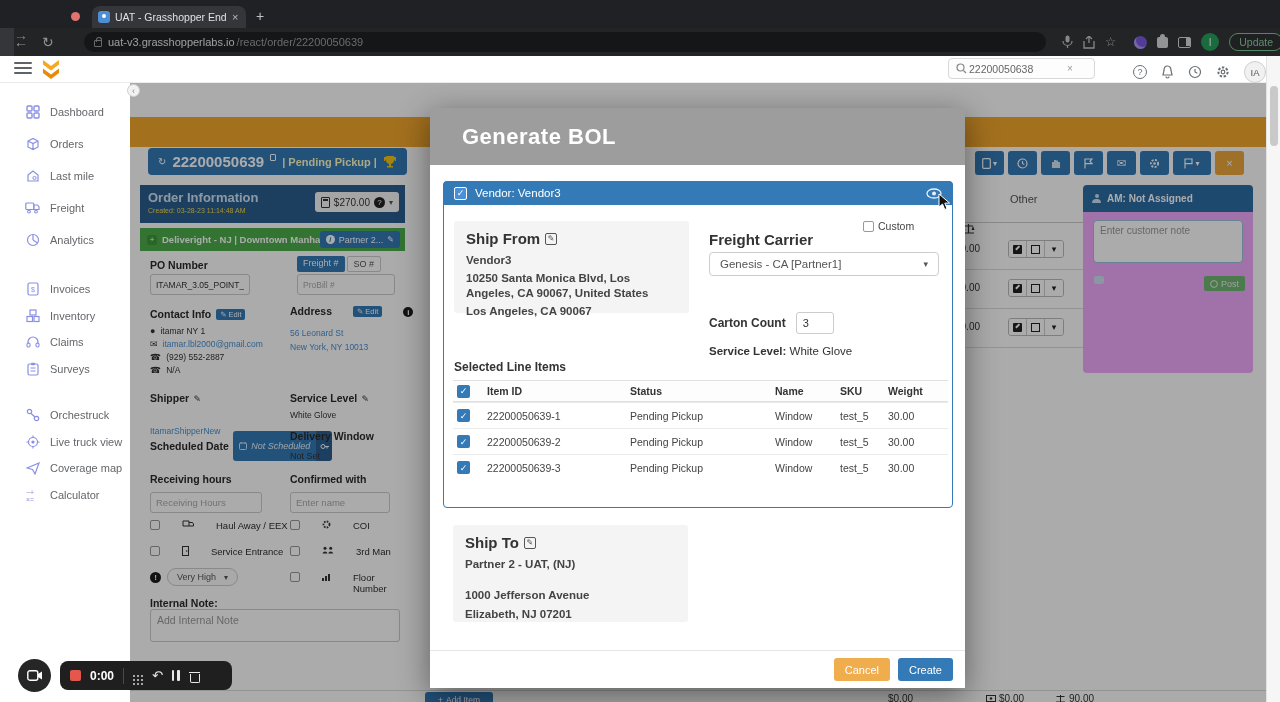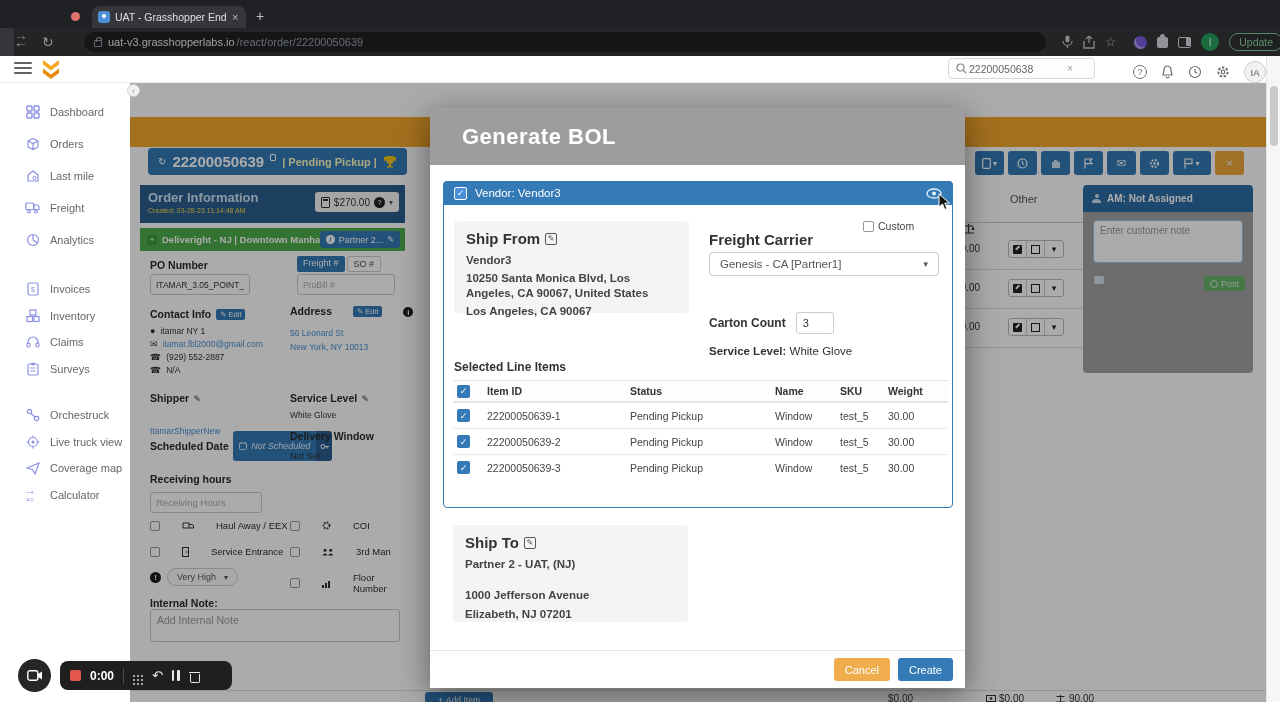--- a/index.html
+++ b/index.html
@@ -80,40 +80,40 @@
   .edit-chip{background:#337ab7;color:#fff;border-radius:2px;font-size:7.5px;padding:1px 4px;display:inline-flex;gap:2px;align-items:center;}
   .inp{border:1px solid #ccc;border-radius:3px;background:#fff;font-size:8.5px;color:#333;padding:0 5px;height:21px;}
   .inp::placeholder{color:#aaa;}
   .ci-row{display:flex;align-items:center;gap:5px;font-size:8.5px;color:#333;margin-top:3px;}
   .blue-txt{color:#4a90d2;}
   .link{color:#4a90d2;font-size:8.5px;}
   .sched-btn{display:inline-flex;height:30px;border-radius:3px;overflow:hidden;font-style:italic;}
   .sched-main{background:#337ab7;color:#e8f1fa;font-size:9px;display:flex;align-items:center;gap:4px;padding:0 6px;}
   .sched-key{background:#2a5f91;color:#fff;width:16px;display:flex;align-items:center;justify-content:center;}
   .cb{width:10px;height:10px;border:1px solid #999;background:#fff;border-radius:2px;flex:none;}
-  .cbrow{display:flex;align-items:center;gap:22px;font-size:9.5px;color:#2e2e2e;}
+  .cbrow{display:flex;gap:22px;font-size:9.5px;color:#2e2e2e;}
   .mini-ic{font-size:9px;color:#333;}
   .sel{border:1px solid #ccc;border-radius:10px;background:#fdfdfd;height:18px;display:inline-flex;align-items:center;gap:8px;padding:0 9px;font-size:9px;color:#555;}
   .ex-dot{width:11px;height:11px;border-radius:50%;background:#1c1c1c;color:#fff;font-size:8px;font-weight:bold;display:flex;align-items:center;justify-content:center;}
   .ta{border:1px solid #ccc;border-radius:3px;background:#fff;width:250px;height:33px;font-size:10.5px;color:#333;padding:4px 6px;resize:none;}
   .ta::placeholder{color:#9a9a9a;}
   .other-hd{font-size:11px;color:#555;}
   .wrow{font-size:10px;color:#333;}
   .btn-grp{display:inline-flex;border:1px solid #bbb;border-radius:3px;overflow:hidden;height:18px;}
   .bg-b{width:18px;display:flex;align-items:center;justify-content:center;background:#fff;border-right:1px solid #ccc;font-size:9px;color:#222;}
   .bg-b:last-child{border-right:none;}
   .pencil-sq{width:9px;height:9px;background:#222;border-radius:1px;position:relative;}
   .pencil-sq:after{content:"";position:absolute;left:2px;top:2px;width:5px;height:1.5px;background:#fff;transform:rotate(-45deg);}
   .box-ic{width:9px;height:9px;border:1.5px solid #222;}
   .am-panel{position:absolute;left:953px;top:102px;width:170px;height:188px;border-radius:4px;overflow:hidden;}
   .am-hd{height:27px;background:#2d6da6;display:flex;align-items:center;gap:6px;padding:0 9px;color:#fff;font-size:10px;font-weight:bold;}
   .person-ic{width:9px;height:9px;position:relative;}
   .person-ic:before{content:"";position:absolute;left:2.5px;top:0;width:4px;height:4px;border-radius:50%;background:#cfe2f2;}
   .person-ic:after{content:"";position:absolute;left:0;top:4.5px;width:9px;height:4.5px;border-radius:4px 4px 0 0;background:#cfe2f2;}
-  .am-body{height:161px;background:#a3a3a3;padding:8px 10px;position:relative;}
+  .am-body{height:161px;background:#f0abfc;padding:8px 10px;position:relative;}
   .am-ta{width:150px;height:43px;border-radius:4px;border:1px solid #9cc0de;background:#fff;font-size:10px;color:#333;padding:4px 6px;resize:none;}
   .am-ta::placeholder{color:#9a9a9a;}
   .post-btn{position:absolute;right:8px;top:64px;height:15px;background:#5cb85c;opacity:.85;border-radius:2px;color:#eafaea;font-size:9px;display:flex;align-items:center;gap:3px;padding:0 6px;}
   .chat-ic{position:absolute;left:11px;top:64px;width:10px;height:8px;background:#cfe2f2;border-radius:2px;}
   .bottom-row{position:absolute;left:0;top:607px;width:1136px;height:12px;background:#fff;border-top:1px solid #ddd;}
   .additem{position:absolute;left:295px;top:609px;width:68px;height:16px;background:#337ab7;border-radius:3px;color:#fff;font-size:8.5px;display:flex;align-items:center;justify-content:center;gap:3px;}
   .tot{position:absolute;top:610px;font-size:10px;color:#333;display:flex;gap:3px;align-items:center;}
 
   
   .modal{left:430px;top:108px;width:535px;height:580px;background:#fff;z-index:60;box-shadow:0 8px 30px rgba(0,0,0,.45);}
@@ -524,20 +524,24 @@
       </div>
       <div class="abs" style="left:150px;top:241px">
         <span class="lbl">Delivery Window</span>
         <div style="font-size:9px;color:#333;margin-top:7px">Not Set</div>
       </div>
 
       <div class="abs" style="left:10px;top:284px">
         <span class="lbl">Receiving hours</span><br>
         <input class="inp" style="width: 112px; margin-top: 5px; font-size: 9.5px;" placeholder="Receiving Hours">
       </div>
+      <div class="abs" style="left:150px;top:284px">
+        <span class="lbl">Confirmed with</span><br>
+        <input class="inp" style="width: 100px; margin-top: 5px; font-size: 9.5px;" placeholder="Enter name">
+      </div>
 
       <div class="abs cbrow" style="left:10px;top:335px">
           <span class="cb"></span>
           <svg width="12" height="8">
             <path d="M1 1 H7 V6 H1 Z M7 2.5 H10.5 L11.5 4 V6 H7" stroke="#333" fill="none"></path>
           </svg>
           <span>Haul Away / EEX</span>
         </div>
       <div class="abs cbrow" style="left:150px;top:335px">
           <span class="cb"></span>

